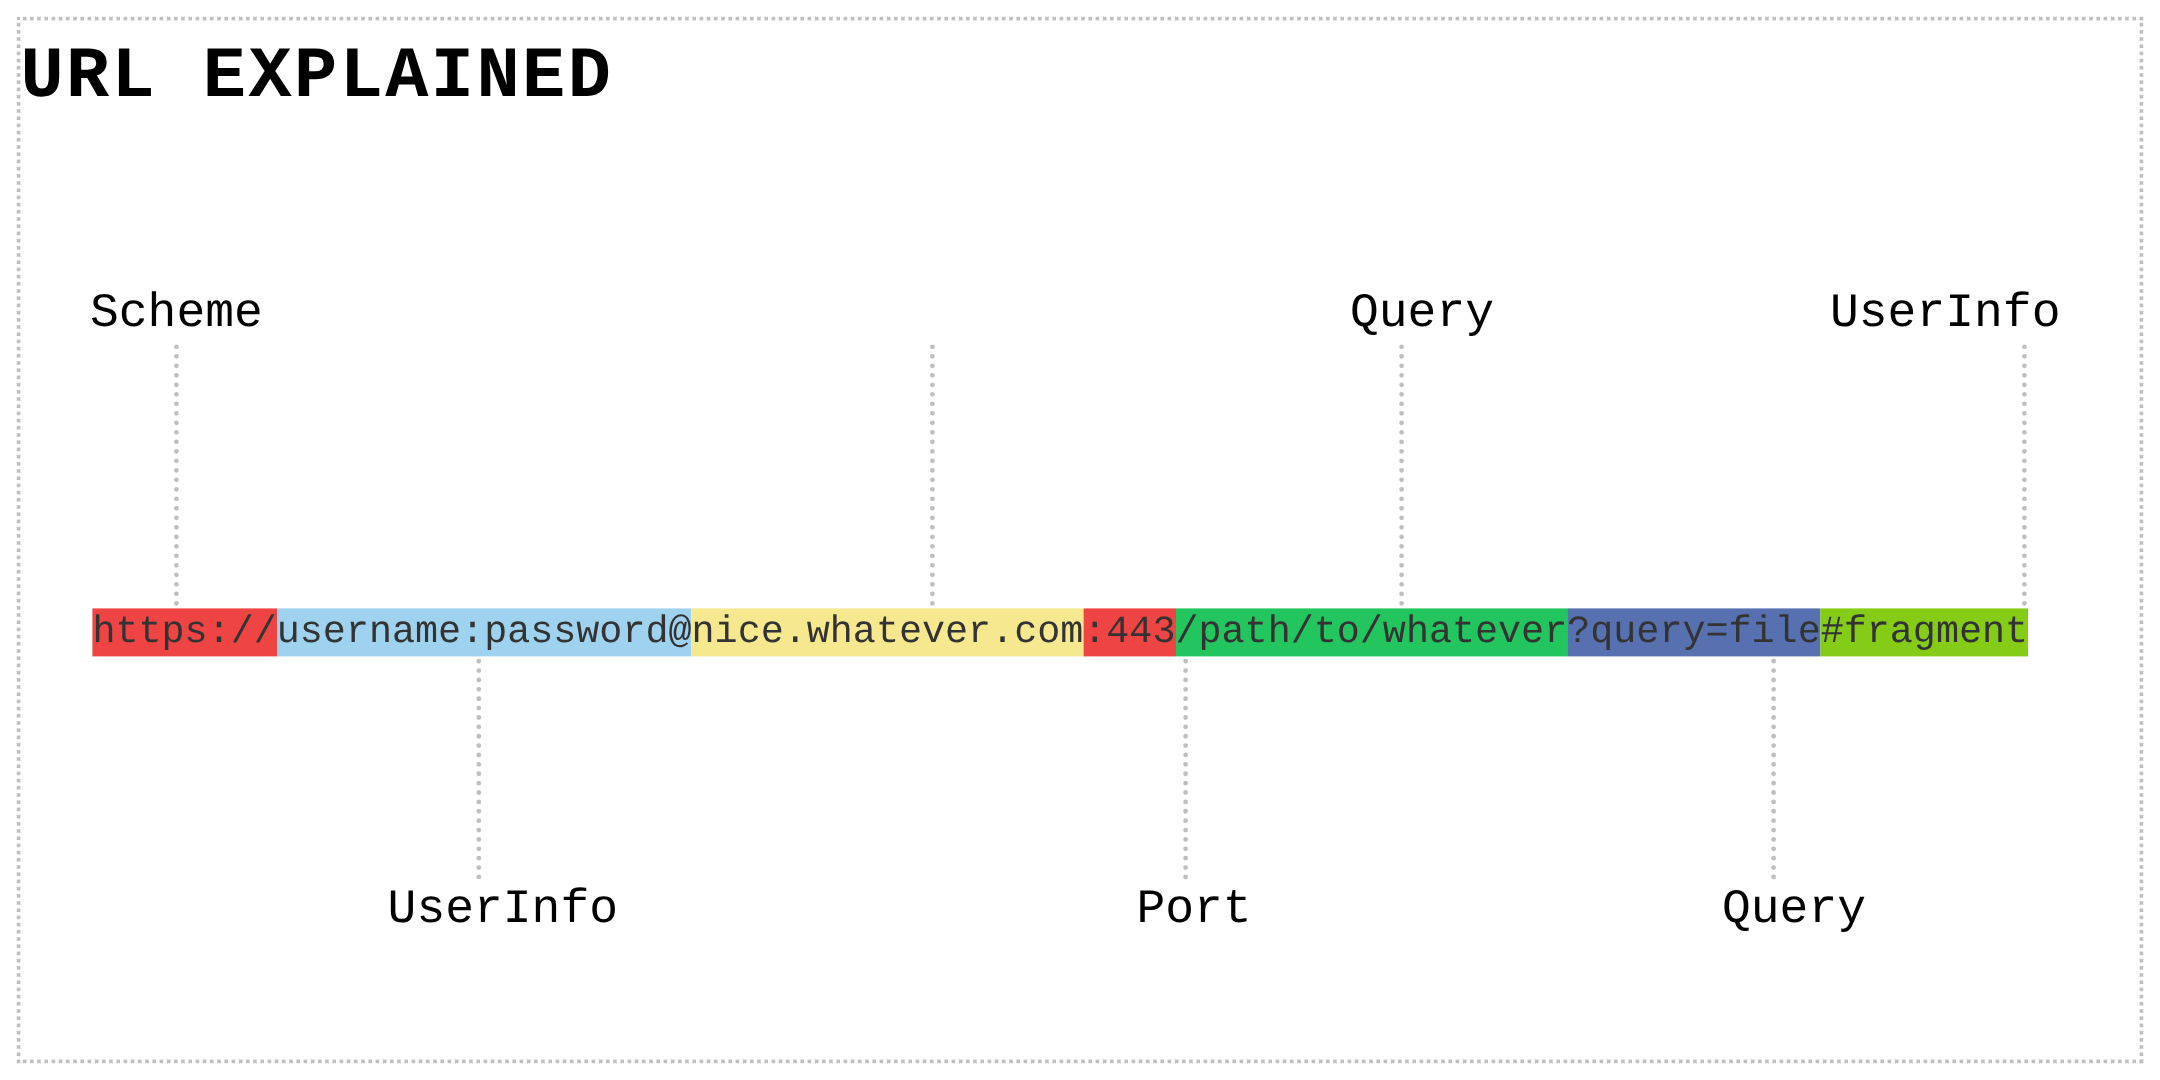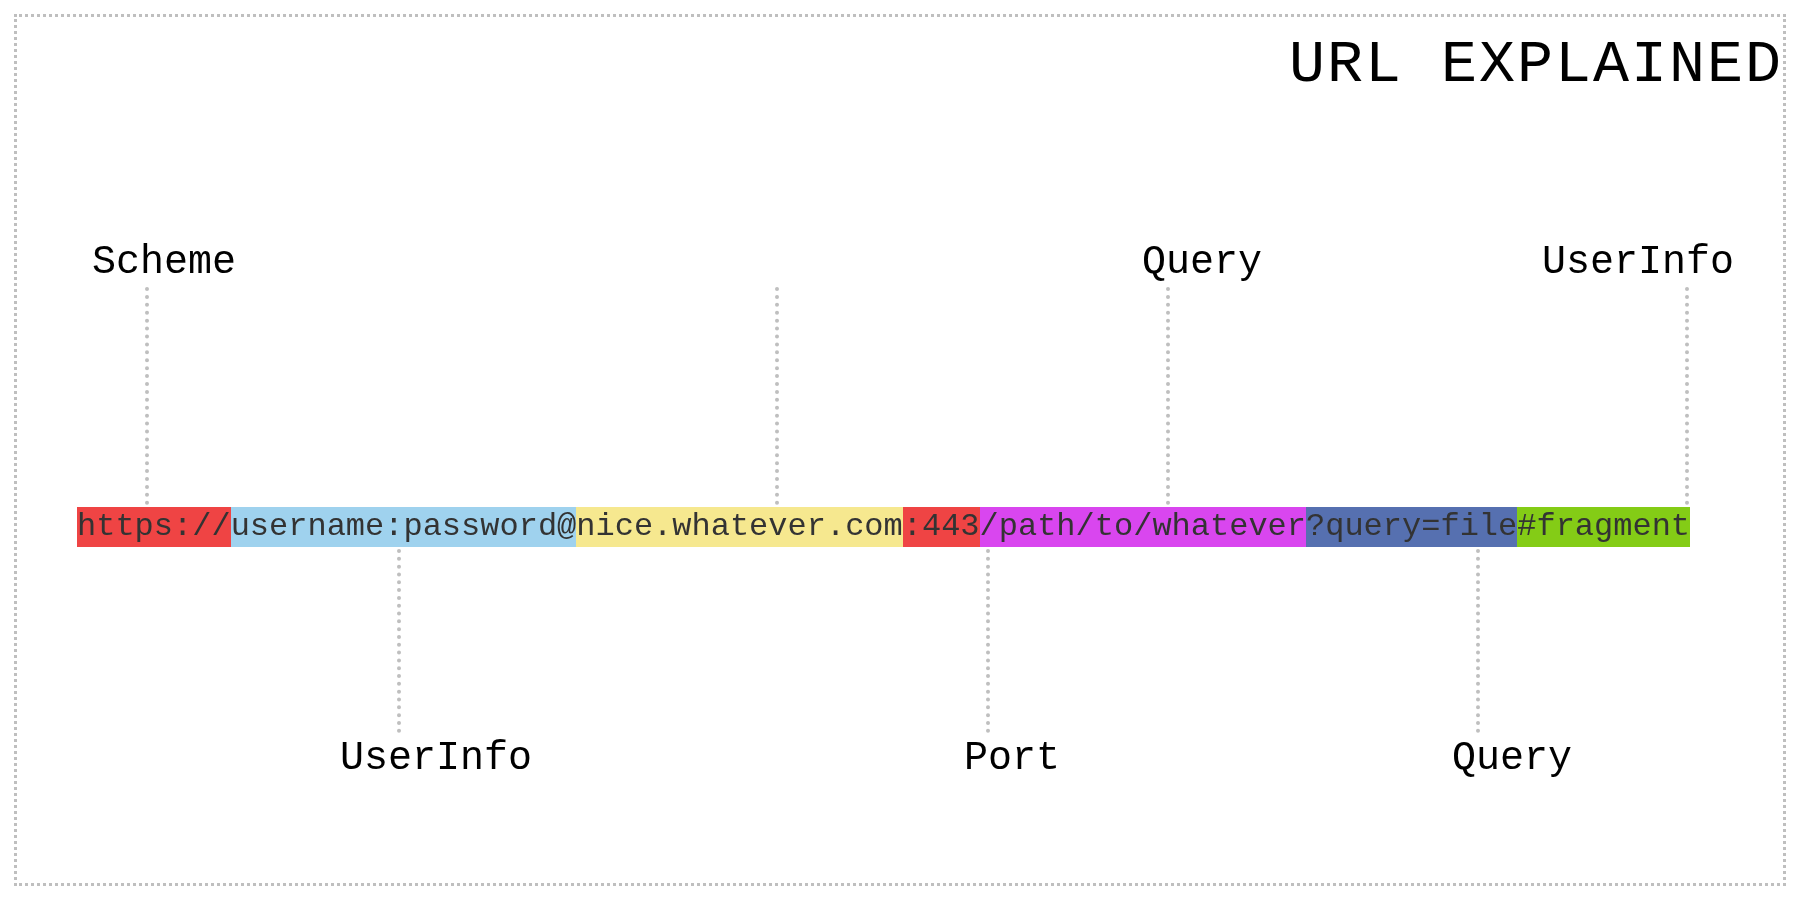--- a/index.html
+++ b/index.html
@@ -17,22 +17,22 @@
     right: 14px;
     bottom: 14px;
     border: 3px dotted #bfbfbf;
     box-sizing: border-box;
   }
   .title {
     position: absolute;
     top: 14px;
     left: 0;
     right: 0;
-    text-align: right;
-    font-weight: normal;
+    text-align: left;
+    font-weight: bold;
     font-size: 60px;
     letter-spacing: 2px;
     color: #000;
   }
 
   
   .url-strip {
     position: absolute;
     left: 60px;
     top: 490px;
@@ -45,41 +45,40 @@
     display: inline-block;
     height: 40px;
     line-height: 40px;
     padding: 0 0;
     color: #333;
   }
   .c-scheme   { background: #ef4444; }
   .c-userinfo { background: #9fd2ee; }
   .c-hostname { background: #f6e88f; }
   .c-port     { background: #ef4444; }
-  .c-path     { background: #d946ef; }
+  .c-path     { background: #22c55e; }
   .c-query    { background: #5670b0; }
   .c-fragment { background: #84cc16; }
 
   
   .label {
     position: absolute;
     font-size: 40px;
     line-height: 44px;
     font-weight: normal;
     color: #000;
     padding: 0;
   }
   .hl {
     position: absolute;
     height: 34px;
     z-index: -1;
   }
   .label-wrap {
     position: absolute;
-    margin-left: 17px;
   }
 
   
   .connector {
     position: absolute;
     border-left: 4px dotted #bfbfbf;
   }
 
 </style>
 </head>

